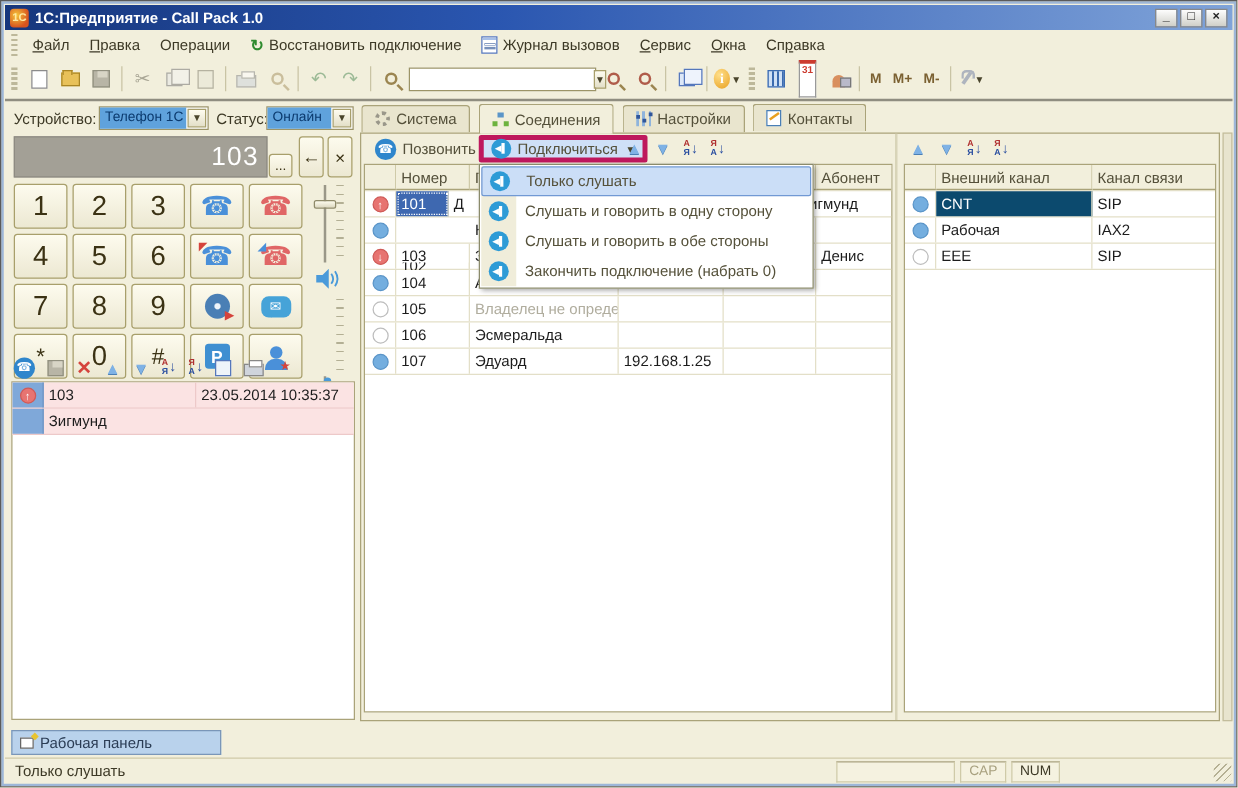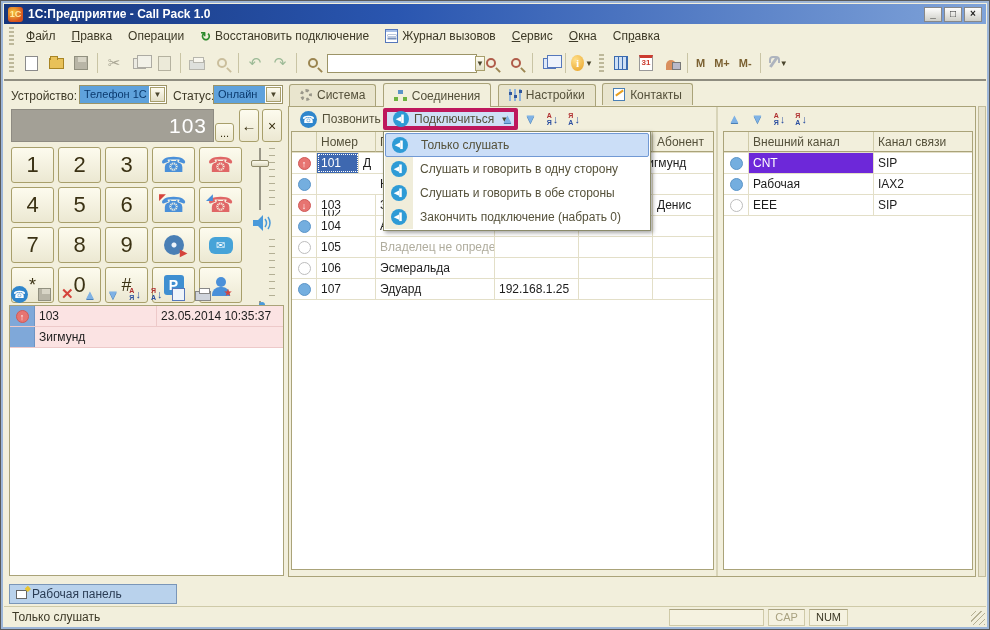--- a/index.html
+++ b/index.html
@@ -44,21 +44,21 @@
   .searchbox input{flex:1;border:none;outline:none;height:15px;font-size:11px;background:transparent;}
   .combo-arrow{width:15px;height:15px;background:linear-gradient(#fefcf0,#e3dfc8);border:1px solid #a89f6b;
      font-size:8px;color:#4a452c;display:flex;align-items:center;justify-content:center;margin:1px;}
   .winstack{width:13px;height:11px;border:1px solid #5577bb;background:#dde8f8;position:relative;}
   .winstack::before{content:"";position:absolute;left:3px;top:-4px;width:13px;height:11px;border:1px solid #5577bb;background:#eef3fc;}
   .info{width:16px;height:16px;border-radius:50%;background:radial-gradient(circle at 35% 30%,#ffdf8a,#e8a020);
      color:#fff;font-weight:bold;font-size:11px;display:flex;align-items:center;justify-content:center;font-family:"Liberation Serif",serif;}
   .dd{font-size:8px;color:#4a452c;margin-left:1px;}
   .calc{width:14px;height:14px;border:1px solid #3b6bb0;background:
      repeating-linear-gradient(90deg,#cfe0f5 0 3px,#3b6bb0 3px 4px),#cfe0f5;}
-  .cal{width:14px;height:16px;background:#fff;border:1px solid #999;border-top:3px solid #cc3b2f;
+  .cal{width:14px;height:30px;background:#fff;border:1px solid #999;border-top:3px solid #cc3b2f;
      font-size:8px;color:#cc3b2f;text-align:center;line-height:10px;font-weight:bold;}
   .userlock{width:10px;height:10px;border-radius:50% 50% 0 0;background:#d98f5e;position:relative;margin-top:4px;}
   .userlock::after{content:"";position:absolute;right:-5px;bottom:0;width:7px;height:6px;background:#b9b9c9;border:1px solid #777;}
   .mbtn{font-size:11px;font-weight:bold;color:#7b6132;padding:2px 3px;}
   .wrench{width:14px;height:14px;position:relative;}
   .wrench::before{content:"";position:absolute;left:6px;top:1px;width:3px;height:11px;background:#aeb4be;transform:rotate(35deg);}
   .wrench::after{content:"";position:absolute;left:3px;top:0;width:7px;height:5px;border:2px solid #aeb4be;border-bottom:none;border-radius:4px 4px 0 0;}
   
   .clienttop{left:3px;top:78px;right:3px;height:2px;background:#8f8d80;}
   
@@ -557,21 +557,21 @@
   <div class="abs tblarea" style="left:722px;top:130px;width:250px;height:439px;">
     <div class="trow">
       <span class="tc th" style="width:25px;"></span>
       <span class="tc th" style="width:125px;">Внешний канал</span>
       <span class="tc th" style="flex:1;border-right:none;">Канал связи</span>
     </div>
     <div class="trow">
       <span class="tc" style="width:25px;">
           <span class="st active"></span>
         </span>
-      <span class="tc" style="width:125px;background:#6d28d9;color:#fff;">CNT</span>
+      <span class="tc" style="width:125px;background:#0c4a6e;color:#fff;">CNT</span>
       <span class="tc" style="flex:1;border-right:none;">SIP</span>
     </div>
     <div class="trow">
       <span class="tc" style="width:25px;">
           <span class="st active"></span>
         </span>
       <span class="tc" style="width:125px;">Рабочая</span>
       <span class="tc" style="flex:1;border-right:none;">IAX2</span>
     </div>
     <div class="trow">

